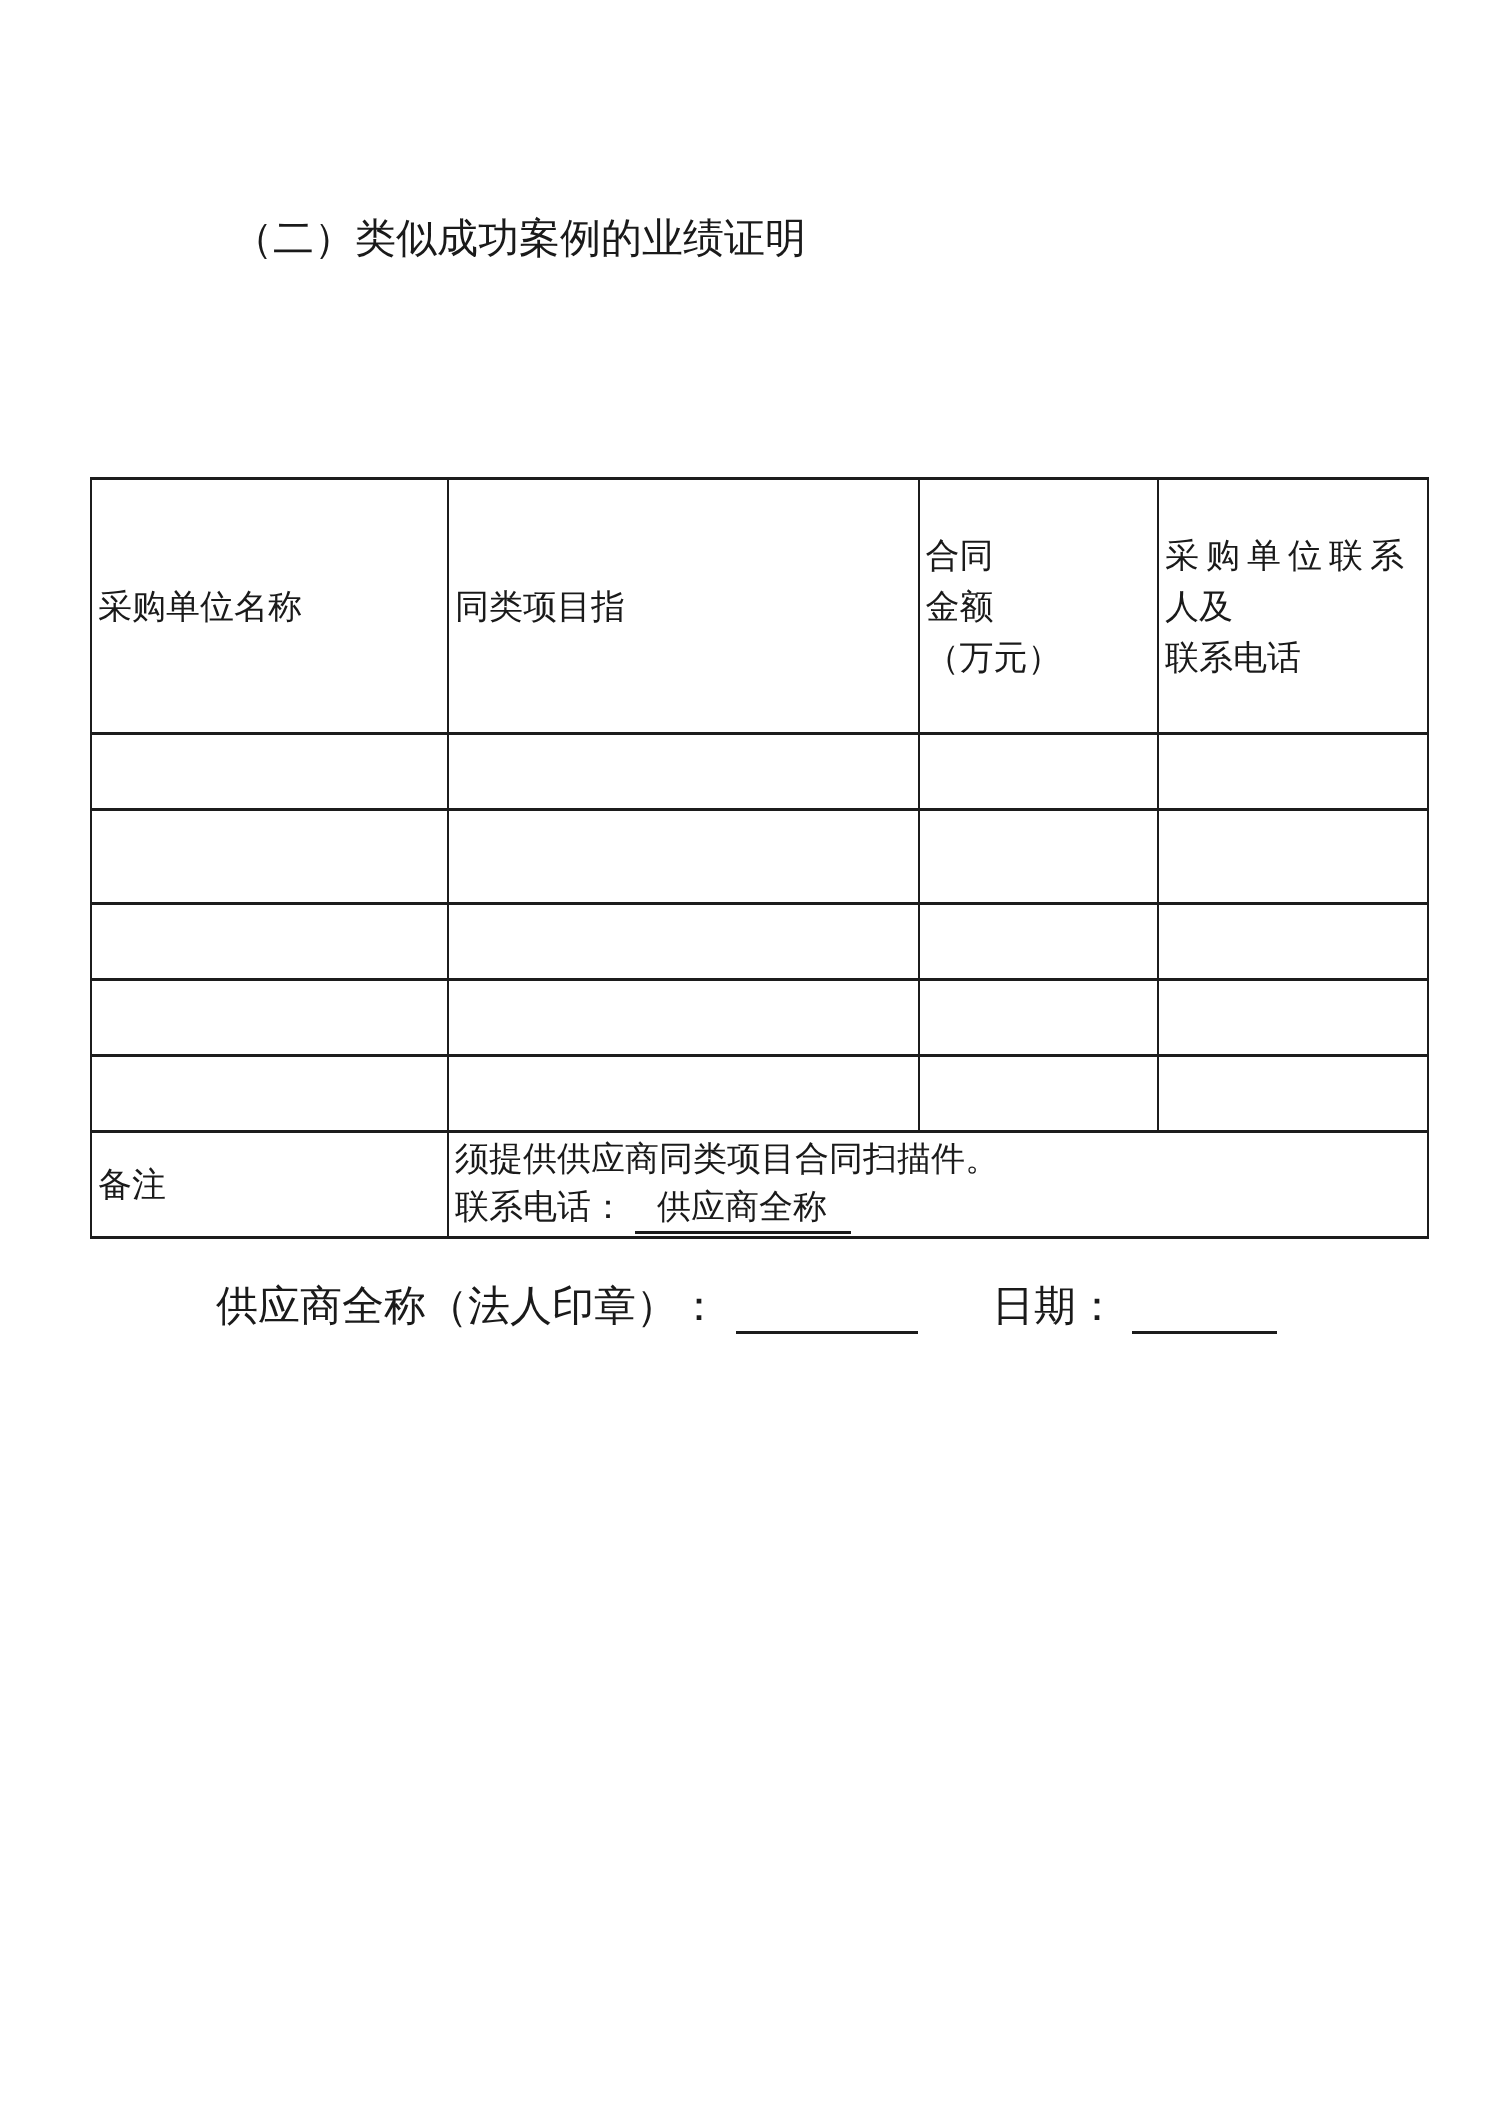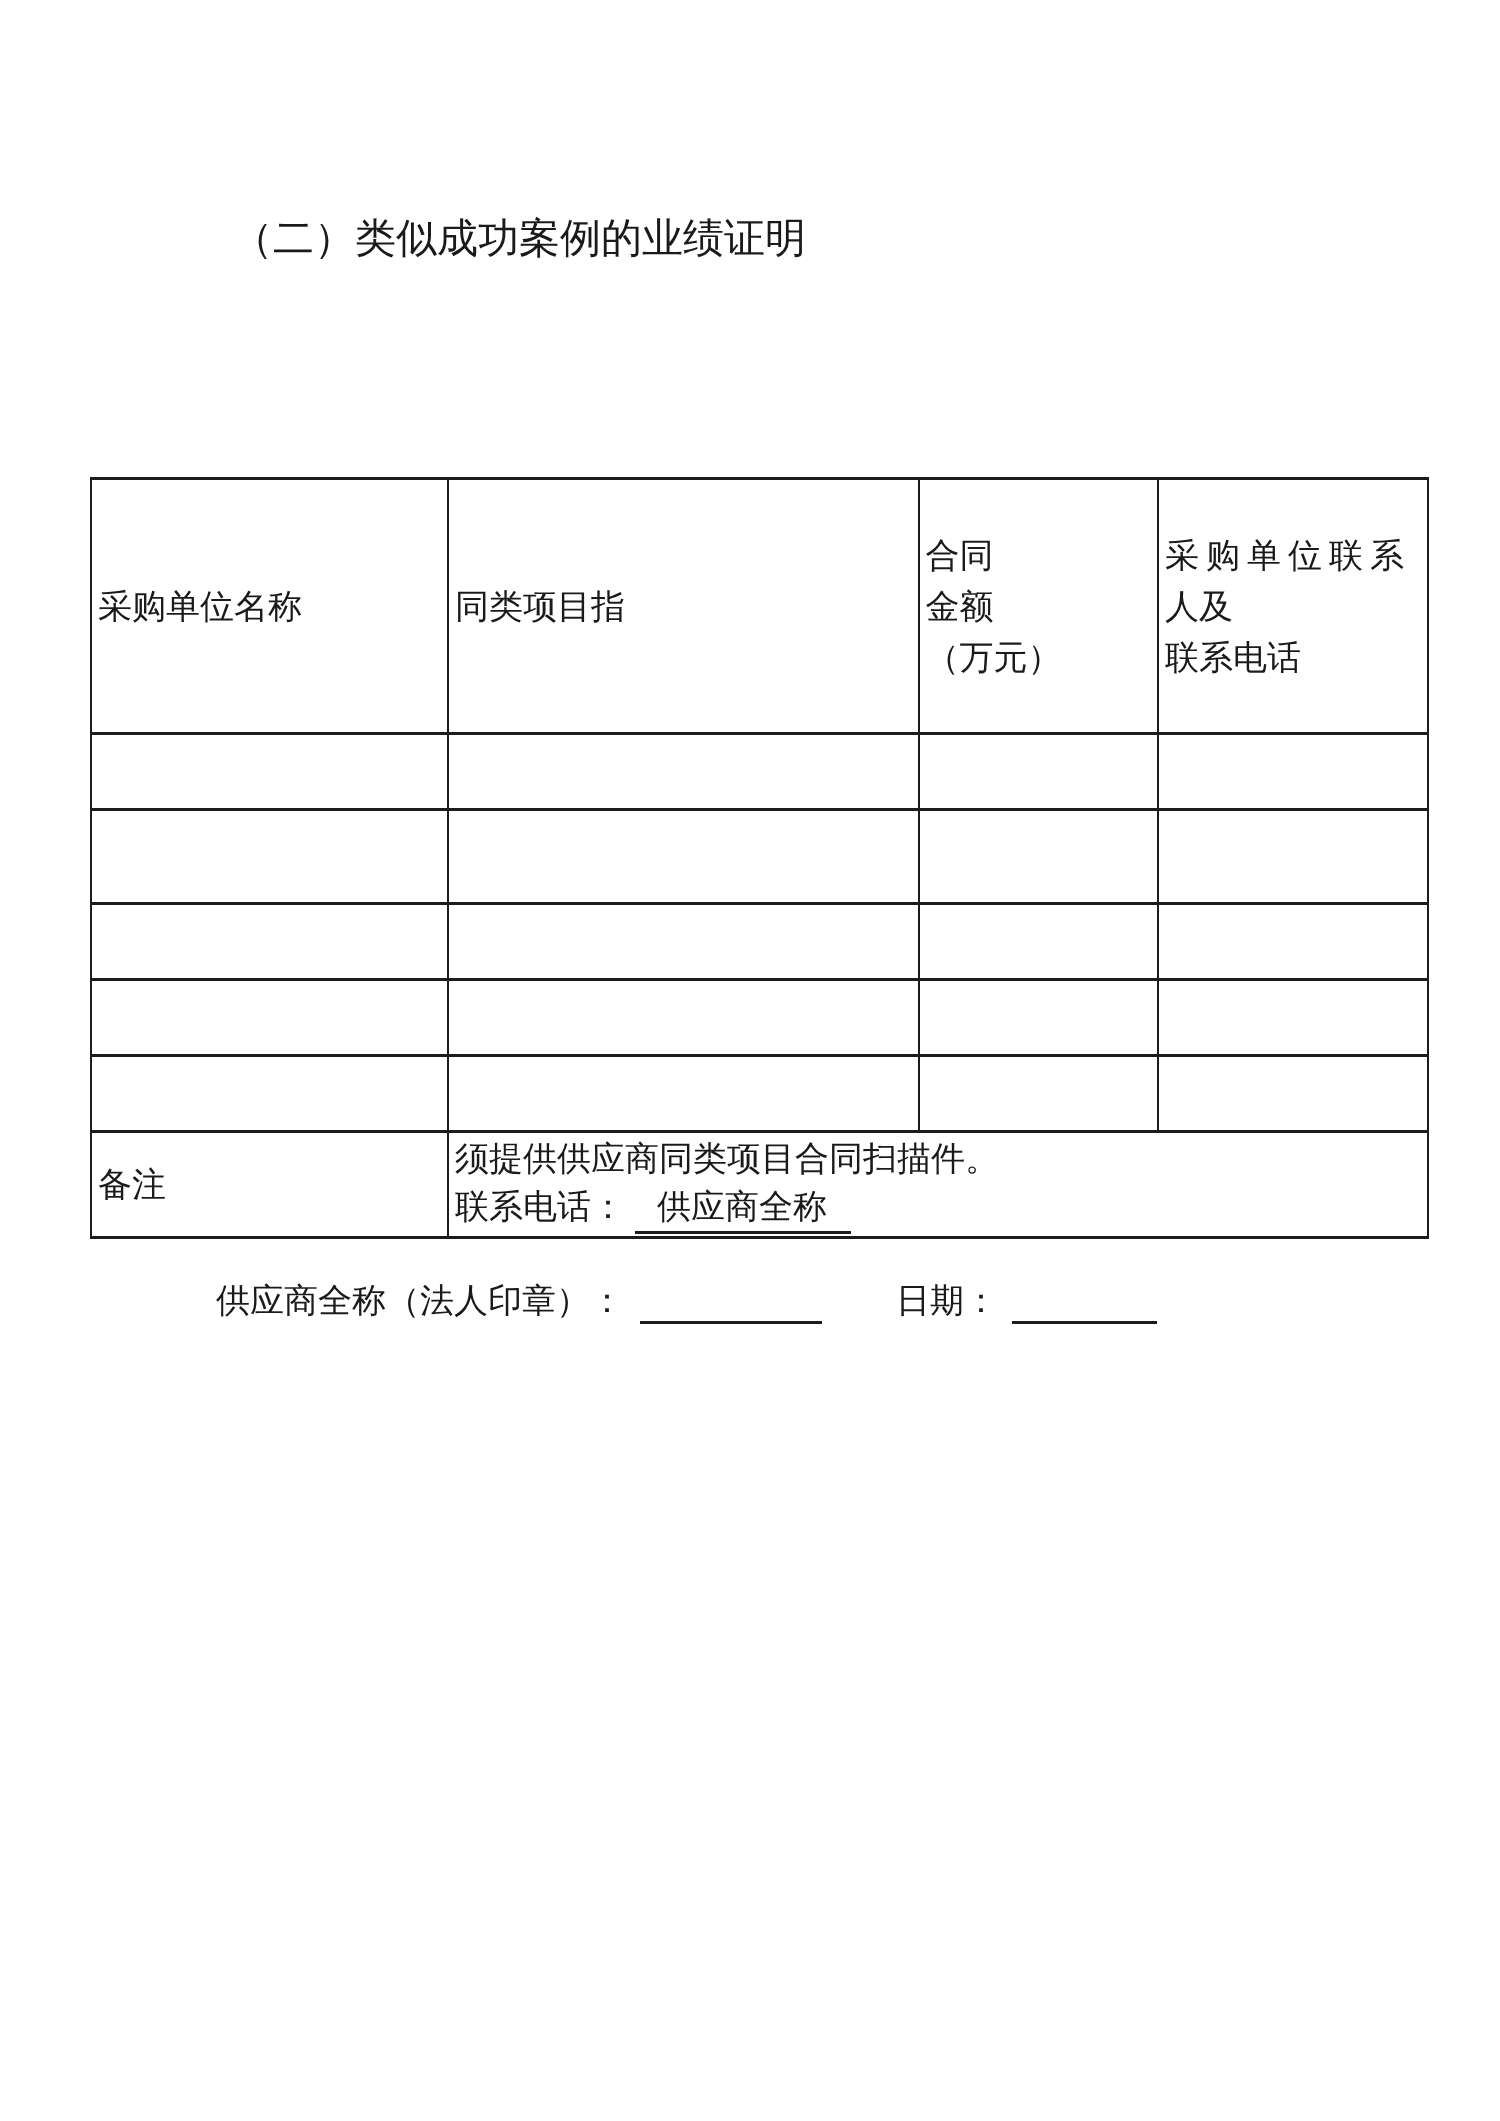--- a/index.html
+++ b/index.html
@@ -69,21 +69,21 @@
     border-bottom: 3px solid #1c1c1c;
     padding: 0 24px 2px 22px;
     margin-left: 10px;
     line-height: 1.25;
   }
 
   .signature-line {
     position: absolute;
     left: 216px;
     top: 1278px;
-    font-size: 34px;
+    font-size: 42px;
     white-space: nowrap;
   }
   .blank {
     display: inline-block;
     border-bottom: 3px solid #1c1c1c;
     height: 40px;
     vertical-align: bottom;
   }
   .blank-supplier { width: 182px; margin-left: 16px; }
   .date-label { margin-left: 74px; }

